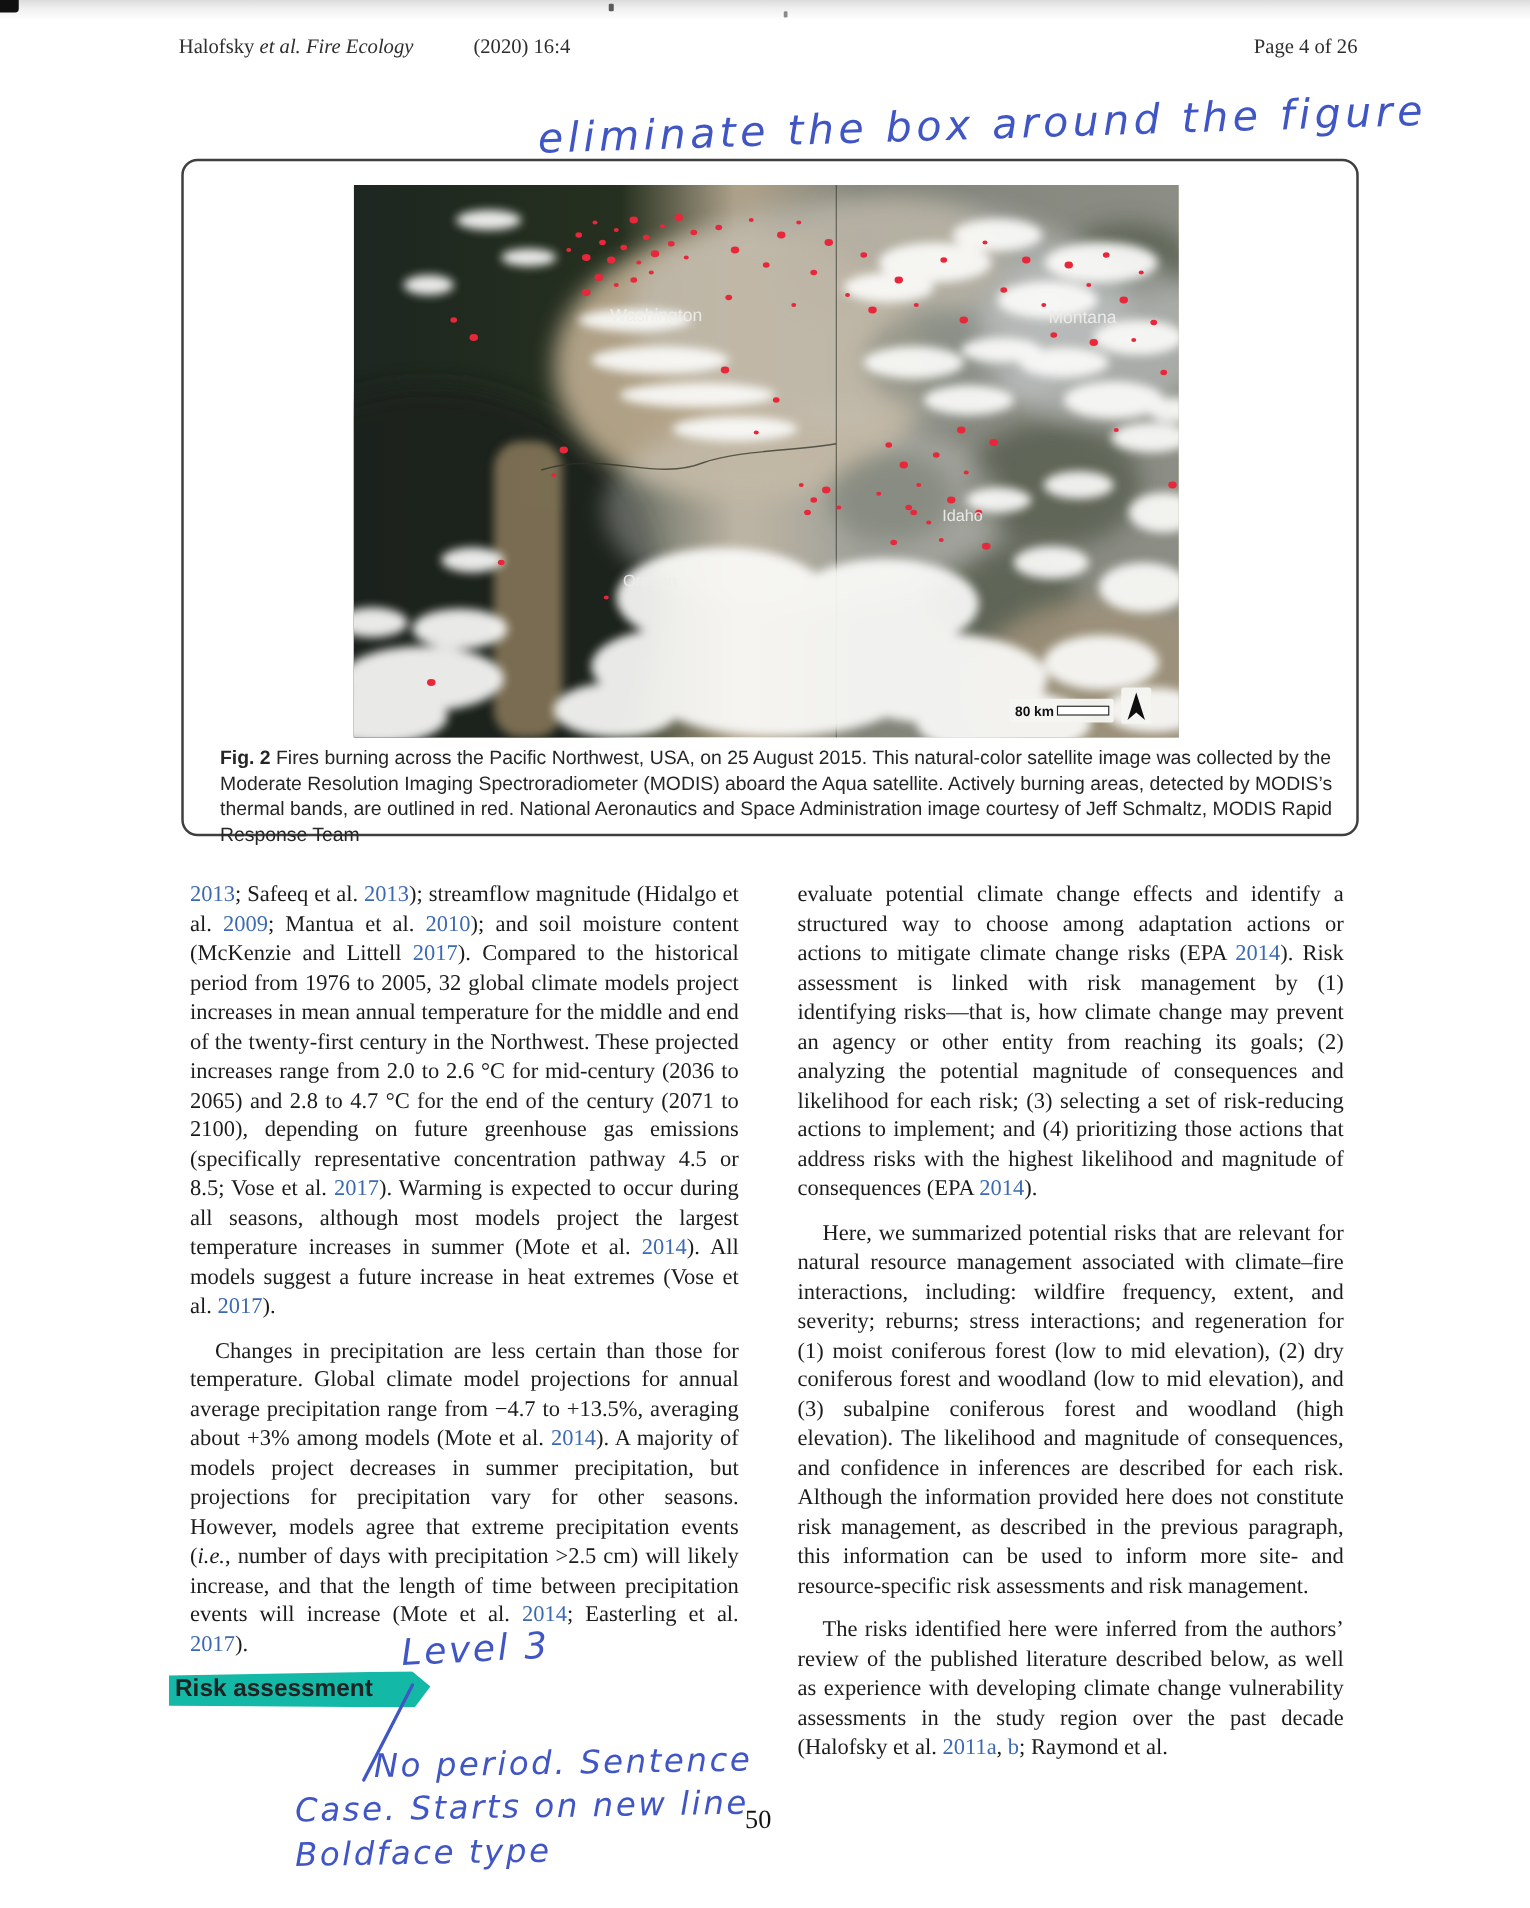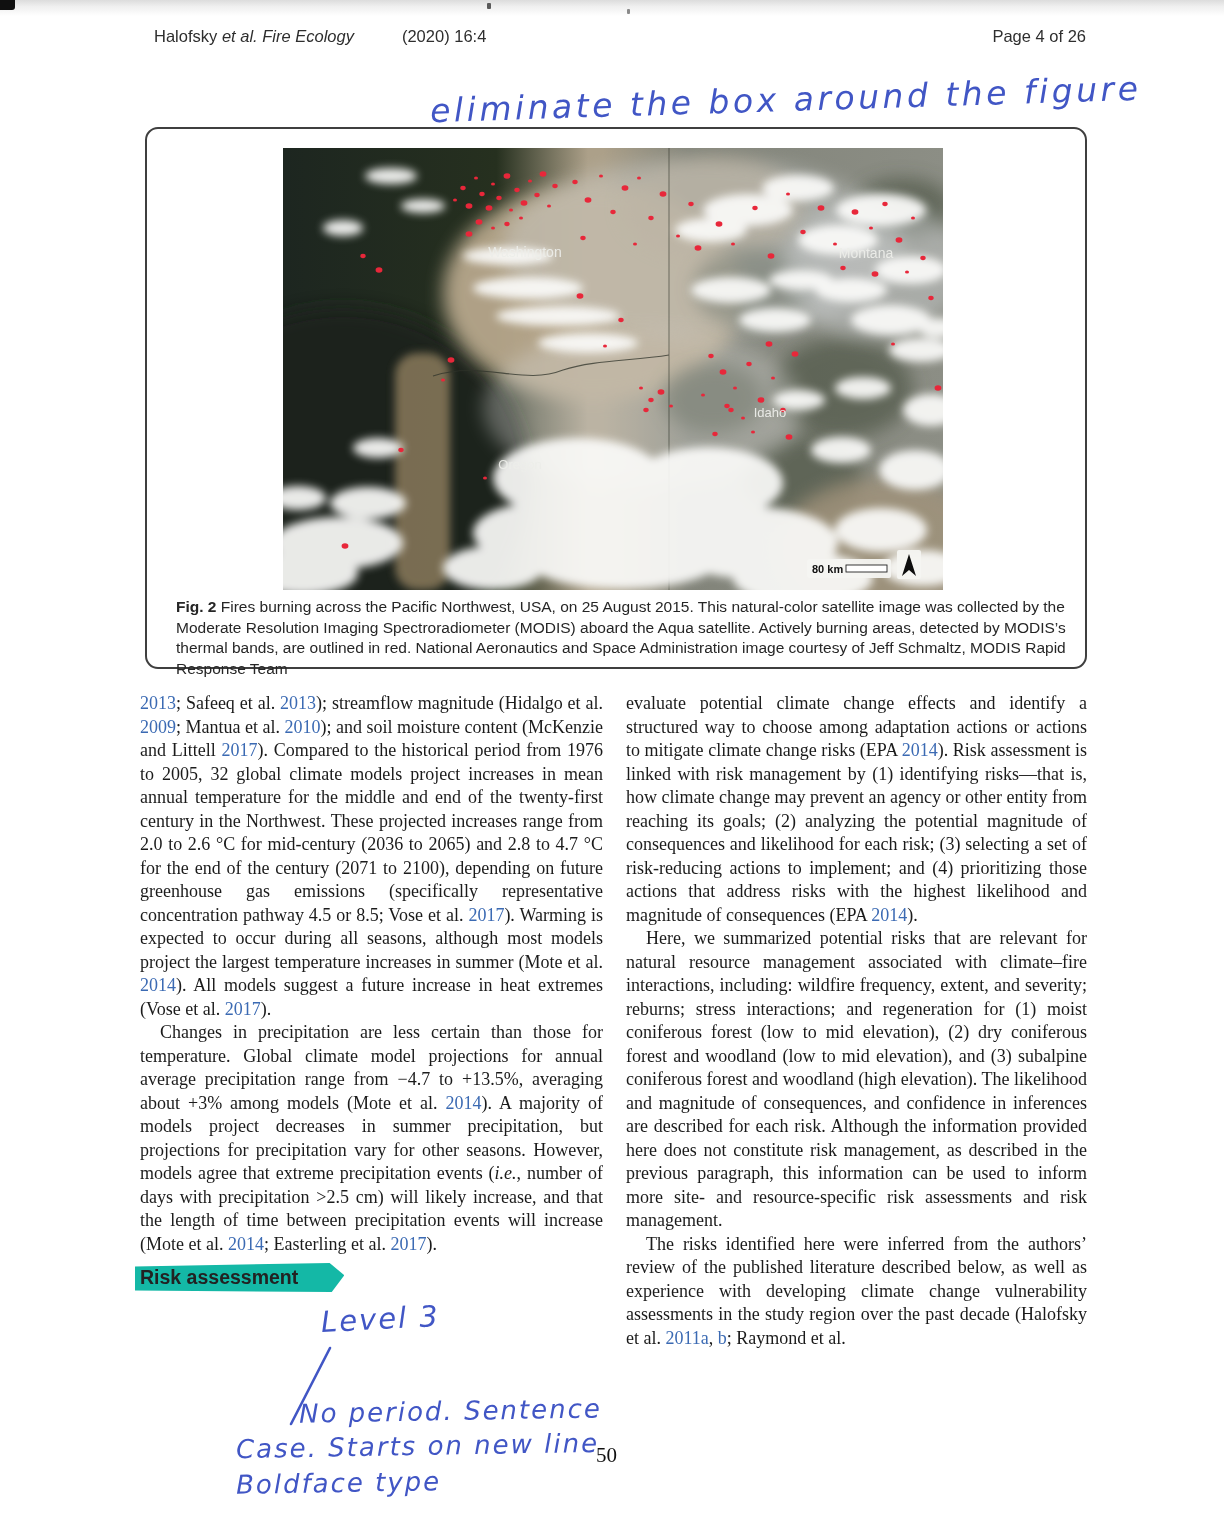--- a/index.html
+++ b/index.html
@@ -4,22 +4,22 @@
 <style>
   html,body{margin:0;padding:0;background:#fff;}
   #page{position:relative;width:1224px;height:1526px;background:#ffffff;overflow:hidden;
         font-family:"Liberation Serif",serif;color:#1b1b1b;}
   .top-fade{position:absolute;left:0;top:0;width:1224px;height:16px;
             background:linear-gradient(180deg,#dcdcdc 0%,#efefef 40%,#ffffff 100%);}
   .corner-mark{position:absolute;left:0;top:0;width:15px;height:10px;background:#101010;border-bottom-right-radius:3px;}
   .speck1{position:absolute;left:487px;top:3px;width:4px;height:6px;background:#5a5a5a;border-radius:1px;}
   .speck2{position:absolute;left:627px;top:9px;width:3px;height:5px;background:#8a8a8a;border-radius:1px;}
 
-  .hdr{position:absolute;top:27px;left:143px;right:138px;font-family:Liberation Sans, sans-serif;
-       font-size:16.5px;color:#2e2e2e;margin-left:11px;}
+  .hdr{position:absolute;top:27px;left:143px;right:138px;font-family:Liberation Serif, serif;
+       font-size:16.5px;color:#2e2e2e;}
   .hdr .right{position:absolute;right:0;top:0;text-align:right;}
   .hdr .issue{margin-left:48px;}
 
   .hand{position:absolute;font-family:"DejaVu Sans",sans-serif;font-style:italic;color:#4156c5;white-space:nowrap;}
   .hand.top-note{left:430px;top:80px;font-size:33px;letter-spacing:3.5px;transform:rotate(-1.8deg);}
   .hand.level-note{left:321px;top:1302px;font-size:29px;letter-spacing:2px;transform:rotate(-3deg);}
   .hand.n1{left:299px;top:1396px;font-size:26px;letter-spacing:2px;transform:rotate(-1deg);}
   .hand.n2{left:236px;top:1431px;font-size:26px;letter-spacing:2px;transform:rotate(-1deg);}
   .hand.n3{left:236px;top:1468px;font-size:26px;letter-spacing:2px;transform:rotate(-1deg);}
   .leader-svg{position:absolute;left:278px;top:1342px;width:70px;height:90px;}
@@ -29,21 +29,21 @@
   .satimg{position:absolute;left:283px;top:148px;width:660px;height:442px;}
   .maplab{font-family:"Liberation Sans",sans-serif;fill:#edeeea;opacity:.95;}
   .caption{position:absolute;left:176px;top:597px;width:914px;font-family:"Liberation Sans",sans-serif;
            font-size:15.5px;line-height:20.5px;color:#262626;text-align:left;}
   .caption b{font-weight:bold;}
 
   .textcol{position:absolute;top:692px;width:463px;font-size:18px;line-height:23.5px;
            text-align:justify;hyphens:auto;-webkit-hyphens:auto;}
   #leftcol{left:140px;}
   #rightcol{left:626px;width:461px;}
-  .textcol p{margin:0;}
+  .textcol p{margin:12px;}
   .textcol p.ind{text-indent:20px;}
   .cite{color:#3b6ab3;}
   .sec-h{margin:9px 0 2px 0;font-family:"Liberation Sans",sans-serif;font-weight:bold;
          font-size:19.5px;line-height:24px;color:#222;}
   .hl{background:#14b8a6;padding:3px 46px 4px 5px;margin-left:-5px;
       clip-path:polygon(0 12%,93% 0,100% 42%,94% 100%,0 95%);}
 
   .pagenum{position:absolute;left:596px;top:1443px;font-size:21px;color:#111;}
 </style>
 </head>

